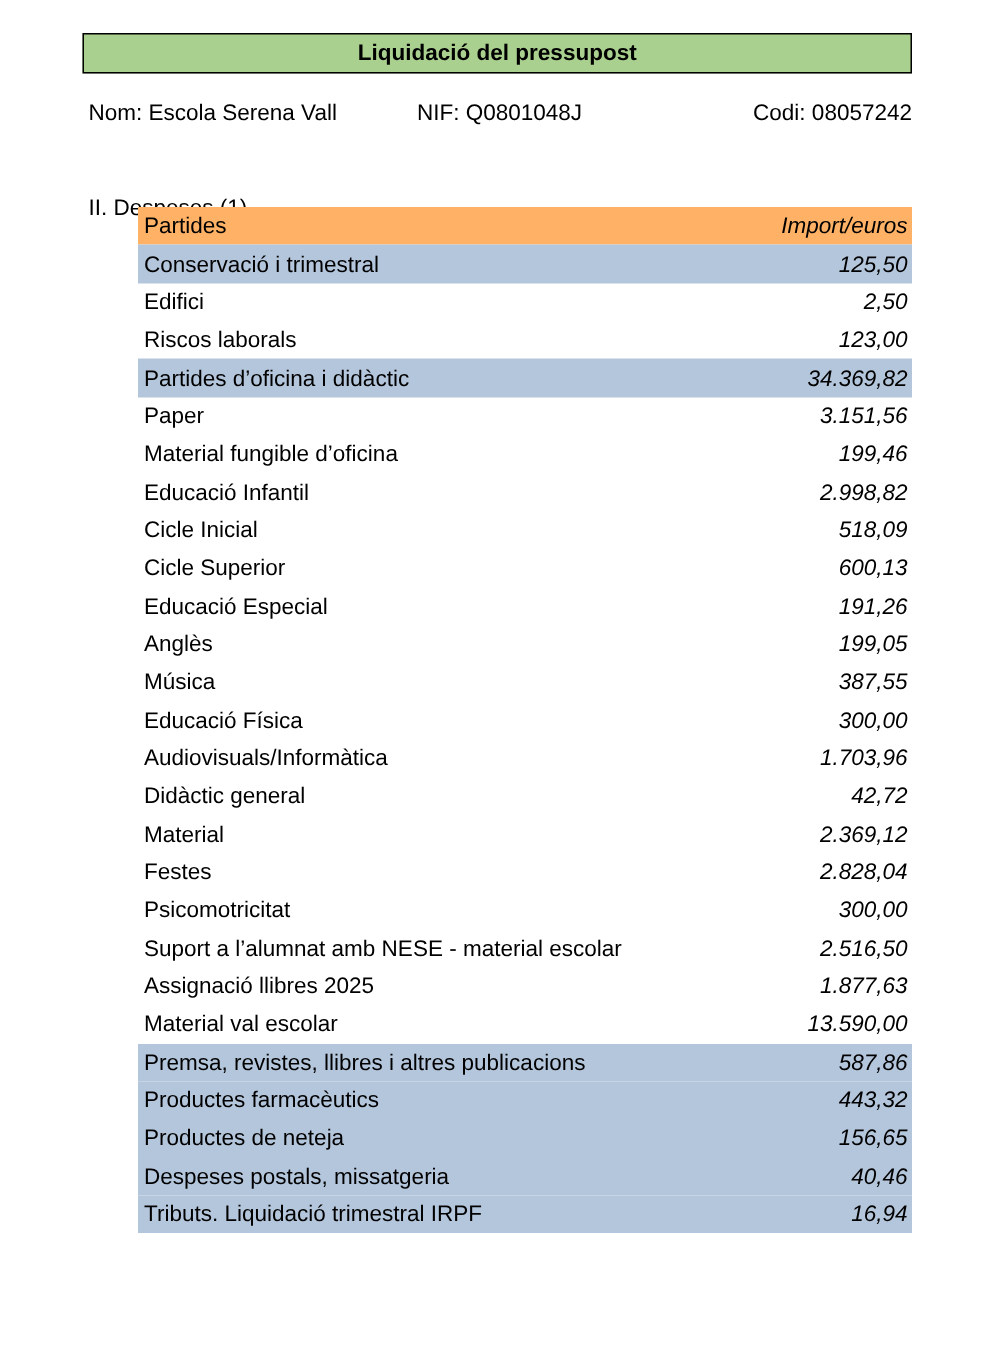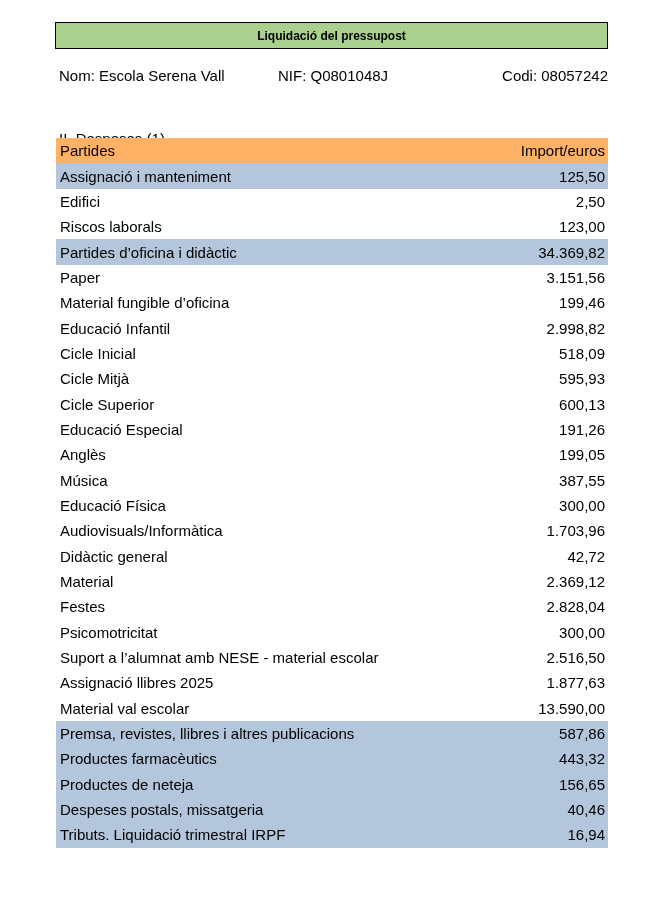--- a/index.html
+++ b/index.html
@@ -1,44 +1,44 @@
 <!DOCTYPE html>
 <html><head>
   <meta charset="utf-8">
   <style>
     html, body { margin: 0; padding: 0; background: #ffffff; }
     body { width: 669px; height: 902px; position: relative; font-family: "Liberation Sans", sans-serif; color: #000; overflow: hidden; }
     .title-bar {
       position: absolute; left: 55px; top: 22px; width: 551px; height: 25px;
       background: #a9d08e; border: 1px solid #000;
       display: flex; align-items: center; justify-content: center;
-      font-size: 12px; font-weight: bold;
+      font-size: 15px; font-weight: bold;
     }
     .info-row {
       position: absolute; top: 67px; left: 59px; width: 549px; height: 20px;
       font-size: 15px;
     }
     .info-row span { position: absolute; top: 0; white-space: nowrap; }
     .info-nom { left: 0; }
     .info-nif { left: 219px; }
     .info-codi { right: 0; text-align: right; }
     .section-title {
       position: absolute; top: 102px; left: 59px; font-size: 15px; font-weight: normal; margin-top: 28px;
     }
     .table {
       position: absolute; left: 56px; top: 138px; width: 552px;
     }
     .row {
       height: 25.35px; display: flex; align-items: center; justify-content: space-between;
-      font-size: 15px; padding: 0 3px 0 4px; box-sizing: border-box;
+      font-size: 15px; padding: 0 3px 0 4px; box-sizing: border-box; margin-left: 36px;
     }
     .row.header { background: #ffb266; }
     .row.group { background: #b4c6dc; }
     .row .label { white-space: nowrap; }
-    .row .amount { white-space: nowrap; text-align: center; }
+    .row .amount { white-space: nowrap; text-align: center; font-style: italic; }
   </style>
 </head>
 <body>
 
 <div class="title-bar">
   <span>Liquidació del pressupost</span>
 </div>
 
 <div class="info-row">
   <span class="info-nom">Nom: Escola Serena Vall</span>
@@ -48,21 +48,21 @@
 
 <div class="section-title">II. Despeses (1)</div>
 
 <div class="table">
   <div class="row header">
     <span class="label">Partides</span>
     <span class="amount">Import/euros</span>
   </div>
   <div id="table-body">
       <div class="row group">
-        <span class="label">Assignació i manteniment</span>
+        <span class="label">Conservació i trimestral</span>
         <span class="amount">125,50</span>
       </div>
       <div class="row">
         <span class="label">Edifici</span>
         <span class="amount">2,50</span>
       </div>
       <div class="row">
         <span class="label">Riscos laborals</span>
         <span class="amount">123,00</span>
       </div>
@@ -78,24 +78,20 @@
         <span class="label">Material fungible d’oficina</span>
         <span class="amount">199,46</span>
       </div>
       <div class="row">
         <span class="label">Educació Infantil</span>
         <span class="amount">2.998,82</span>
       </div>
       <div class="row">
         <span class="label">Cicle Inicial</span>
         <span class="amount">518,09</span>
-      </div>
-      <div class="row">
-        <span class="label">Cicle Mitjà</span>
-        <span class="amount">595,93</span>
       </div>
       <div class="row">
         <span class="label">Cicle Superior</span>
         <span class="amount">600,13</span>
       </div>
       <div class="row">
         <span class="label">Educació Especial</span>
         <span class="amount">191,26</span>
       </div>
       <div class="row">

